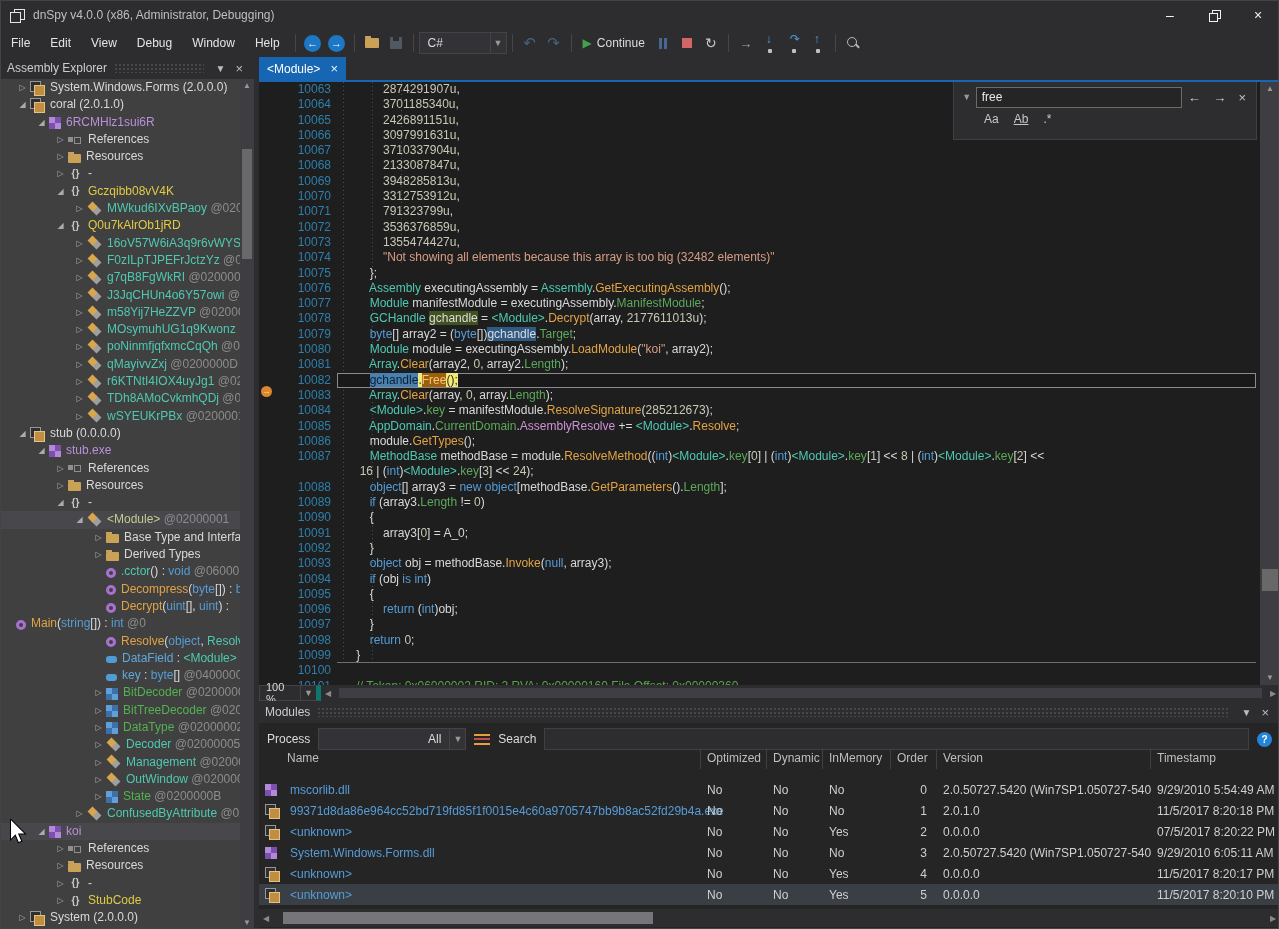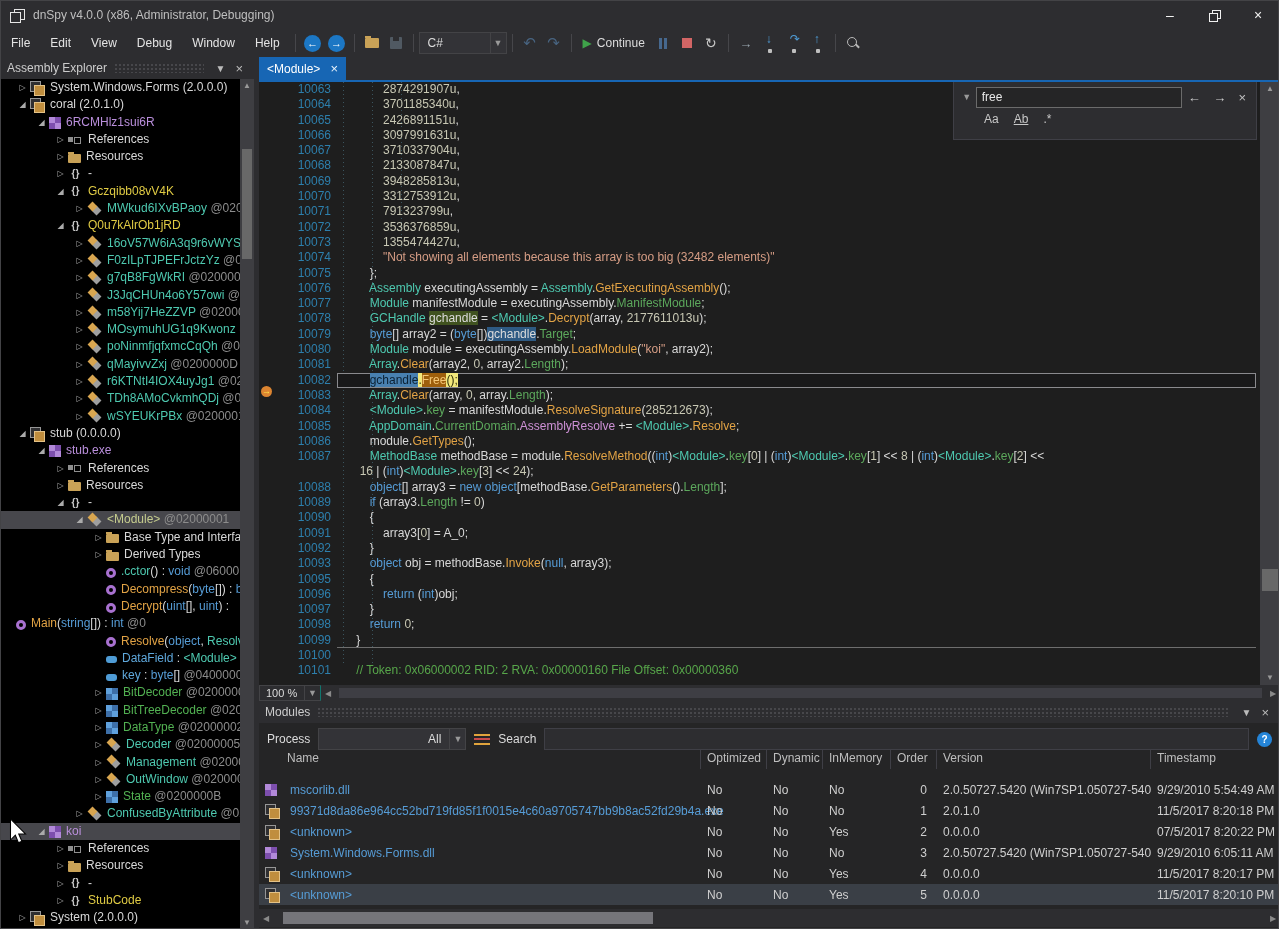--- a/index.html
+++ b/index.html
@@ -43,21 +43,21 @@
   .restart{color:#C8C8C8;font-size:14px;}
   .steparrow{color:#9AA7B0;font-size:13px;}
   .stepwrap{position:relative;width:16px;height:16px;}
   .stepwrap .ar{position:absolute;left:4px;top:-3px;color:#4F9CD6;font-size:12px;}
   .stepwrap .dt{position:absolute;left:6px;bottom:-2px;width:4px;height:4px;background:#BFBFBF;border-radius:1px;}
   .zoomglass{position:relative;width:14px;height:14px;}
   .zoomglass::before{content:"";position:absolute;left:1px;top:1px;width:8px;height:8px;border:1.5px solid #B9B9B9;border-radius:50%;}
   .zoomglass::after{content:"";position:absolute;left:9px;top:9px;width:5px;height:1.5px;background:#B9B9B9;transform:rotate(45deg);}
 
   
-  #left{position:absolute;left:0;top:56px;width:253px;height:873px;background:#000000;overflow:hidden;}
+  #left{position:absolute;left:0;top:56px;width:253px;height:873px;background:#404040;overflow:hidden;}
   .panel-header{height:22px;display:flex;align-items:center;background:#2D2D30;padding:0 6px;color:#CCCCCC;}
   .ph-fill{flex:1;height:10px;margin:0 7px;background-image:radial-gradient(#47474B 1px,transparent 1px);background-size:4px 4px;}
   .ph-btn{color:#BBBBBB;font-size:10px;padding:0 5px;}
   #tree{position:absolute;left:0;top:22px;right:14px;bottom:0;overflow:hidden;white-space:nowrap;}
   .trow{height:17.3px;line-height:17.3px;display:flex;align-items:center;}
   .trow.tsel{background:#47474C;}
   .tarrow{width:15px;color:#ABABAB;font-size:8px;flex:none;text-align:center;}
   .tico{width:15px;height:14px;flex:none;margin-right:5px;position:relative;display:inline-block;}
   .tlabel{overflow:hidden;}
   .ic-assembly::before{content:"";position:absolute;left:0;top:0;width:9px;height:9px;border:1px solid #969696;background:#2F2F31;}
@@ -111,21 +111,21 @@
   #search-input{width:210px;height:21px;background:#252526;border:1px solid #6B6B6B;color:#E8E8E8;font-size:12px;padding:0 5px;outline:none;font-family:"Liberation Sans",sans-serif;}
   .s-nav{width:26px;text-align:center;color:#D0D0D0;font-size:13px;}
   .s-close{width:20px;text-align:center;color:#C0C0C0;font-size:13px;}
   #search-overlay .row2{display:flex;align-items:center;gap:15px;padding-left:30px;color:#C8C8C8;font-size:12px;}
   .s-opt.u{text-decoration:underline;}
 
   
   #ed-vscroll{left:1001px;top:0;width:20px;height:603px;}
   
   #ed-bottom{position:absolute;left:0;top:628px;width:1021px;height:16px;background:#2D2D30;display:flex;align-items:center;}
-  #zoom-combo{width:62px;height:16px;font-size:11px;background:#2D2D30;border-right:1px solid #0f766e;}
+  #zoom-combo{width:62px;height:16px;font-size:11px;background:#2D2D30;border-right:5px solid #0f766e;}
   #zoom-combo .cval{padding:0 6px;}
   .h-arrow{color:#8A8A8A;font-size:8px;width:14px;text-align:center;}
   #ed-hthumb{flex:1;height:10px;margin:0 4px;background:#3E3E44;}
 
   
   #modules{position:absolute;left:0;top:644px;width:1021px;height:229px;background:#252526;}
   #mod-toolbar{position:absolute;left:0;top:22px;height:32px;right:0;display:flex;align-items:center;padding:0 8px;gap:8px;}
   #process-combo{width:148px;text-align:right;}
   .filter-icon{width:16px;height:13px;display:flex;flex-direction:column;justify-content:space-between;padding:1px 0;}
   .filter-icon i{height:2px;background:#E0A33C;}
@@ -553,20 +553,21 @@
           <div class="cl"><span class="brkm"></span><span class="gut">10085</span><span class="ltxt">        <span class="c-ty">AppDomain</span><span class="c-pl">.</span><span class="c-pr">CurrentDomain</span><span class="c-pl">.</span><span class="c-ev">AssemblyResolve</span><span class="c-pl"> += </span><span class="c-ty">&lt;Module&gt;</span><span class="c-pl">.</span><span class="c-me">Resolve</span><span class="c-pl">;</span></span></div>
           <div class="cl"><span class="brkm"></span><span class="gut">10086</span><span class="ltxt">        <span class="c-pl">module.</span><span class="c-me">GetTypes</span><span class="c-pl">();</span></span></div>
           <div class="cl"><span class="brkm"></span><span class="gut">10087</span><span class="ltxt">        <span class="c-ty">MethodBase</span><span class="c-pl"> methodBase = module.</span><span class="c-me">ResolveMethod</span><span class="c-pl">((</span><span class="c-kw">int</span><span class="c-pl">)</span><span class="c-ty">&lt;Module&gt;</span><span class="c-pl">.</span><span class="c-pr">key</span><span class="c-pl">[</span><span class="c-nu">0</span><span class="c-pl">] | (</span><span class="c-kw">int</span><span class="c-pl">)</span><span class="c-ty">&lt;Module&gt;</span><span class="c-pl">.</span><span class="c-pr">key</span><span class="c-pl">[</span><span class="c-nu">1</span><span class="c-pl">] &lt;&lt; </span><span class="c-nu">8</span><span class="c-pl"> | (</span><span class="c-kw">int</span><span class="c-pl">)</span><span class="c-ty">&lt;Module&gt;</span><span class="c-pl">.</span><span class="c-pr">key</span><span class="c-pl">[</span><span class="c-nu">2</span><span class="c-pl">] &lt;&lt;</span></span></div>
           <div class="cl"><span class="brkm"></span><span class="gut"></span><span class="ltxt">     <span class="c-nu">16</span><span class="c-pl"> | (</span><span class="c-kw">int</span><span class="c-pl">)</span><span class="c-ty">&lt;Module&gt;</span><span class="c-pl">.</span><span class="c-pr">key</span><span class="c-pl">[</span><span class="c-nu">3</span><span class="c-pl">] &lt;&lt; </span><span class="c-nu">24</span><span class="c-pl">);</span></span></div>
           <div class="cl"><span class="brkm"></span><span class="gut">10088</span><span class="ltxt">        <span class="c-kw">object</span><span class="c-pl">[] array3 = </span><span class="c-kw">new</span><span class="c-pl"> </span><span class="c-kw">object</span><span class="c-pl">[methodBase.</span><span class="c-me">GetParameters</span><span class="c-pl">().</span><span class="c-pr">Length</span><span class="c-pl">];</span></span></div>
           <div class="cl"><span class="brkm"></span><span class="gut">10089</span><span class="ltxt">        <span class="c-kw">if</span><span class="c-pl"> (array3.</span><span class="c-pr">Length</span><span class="c-pl"> != </span><span class="c-nu">0</span><span class="c-pl">)</span></span></div>
           <div class="cl"><span class="brkm"></span><span class="gut">10090</span><span class="ltxt">        <span class="c-pl">{</span></span></div>
           <div class="cl"><span class="brkm"></span><span class="gut">10091</span><span class="ltxt">            <span class="c-pl">array3[</span><span class="c-nu">0</span><span class="c-pl">] = A_0;</span></span></div>
           <div class="cl"><span class="brkm"></span><span class="gut">10092</span><span class="ltxt">        <span class="c-pl">}</span></span></div>
           <div class="cl"><span class="brkm"></span><span class="gut">10093</span><span class="ltxt">        <span class="c-kw">object</span><span class="c-pl"> obj = methodBase.</span><span class="c-me">Invoke</span><span class="c-pl">(</span><span class="c-kw">null</span><span class="c-pl">, array3);</span></span></div>
+          <div class="cl"><span class="brkm"></span><span class="gut">10094</span><span class="ltxt">        <span class="c-kw">if</span><span class="c-pl"> (obj </span><span class="c-kw">is</span><span class="c-pl"> </span><span class="c-kw">int</span><span class="c-pl">)</span></span></div>
           <div class="cl"><span class="brkm"></span><span class="gut">10095</span><span class="ltxt">        <span class="c-pl">{</span></span></div>
           <div class="cl"><span class="brkm"></span><span class="gut">10096</span><span class="ltxt">            <span class="c-kw">return</span><span class="c-pl"> (</span><span class="c-kw">int</span><span class="c-pl">)obj;</span></span></div>
           <div class="cl"><span class="brkm"></span><span class="gut">10097</span><span class="ltxt">        <span class="c-pl">}</span></span></div>
           <div class="cl"><span class="brkm"></span><span class="gut">10098</span><span class="ltxt">        <span class="c-kw">return</span><span class="c-pl"> </span><span class="c-nu">0</span><span class="c-pl">;</span></span></div>
           <div class="cl sep"><span class="brkm"></span><span class="gut">10099</span><span class="ltxt">    <span class="c-pl">}</span></span></div>
           <div class="cl"><span class="brkm"></span><span class="gut">10100</span><span class="ltxt"></span></div>
           <div class="cl"><span class="brkm"></span><span class="gut">10101</span><span class="ltxt">    <span class="c-cm">// Token: 0x06000002 RID: 2 RVA: 0x00000160 File Offset: 0x00000360</span></span></div>
         </div>
 
       <div id="search-overlay">

